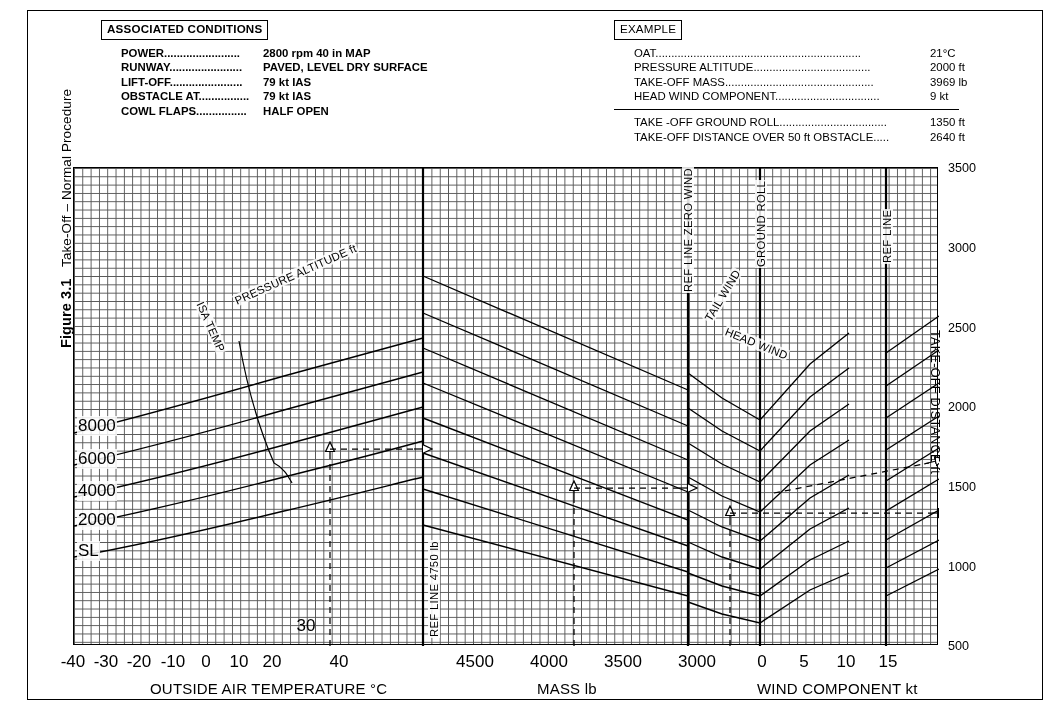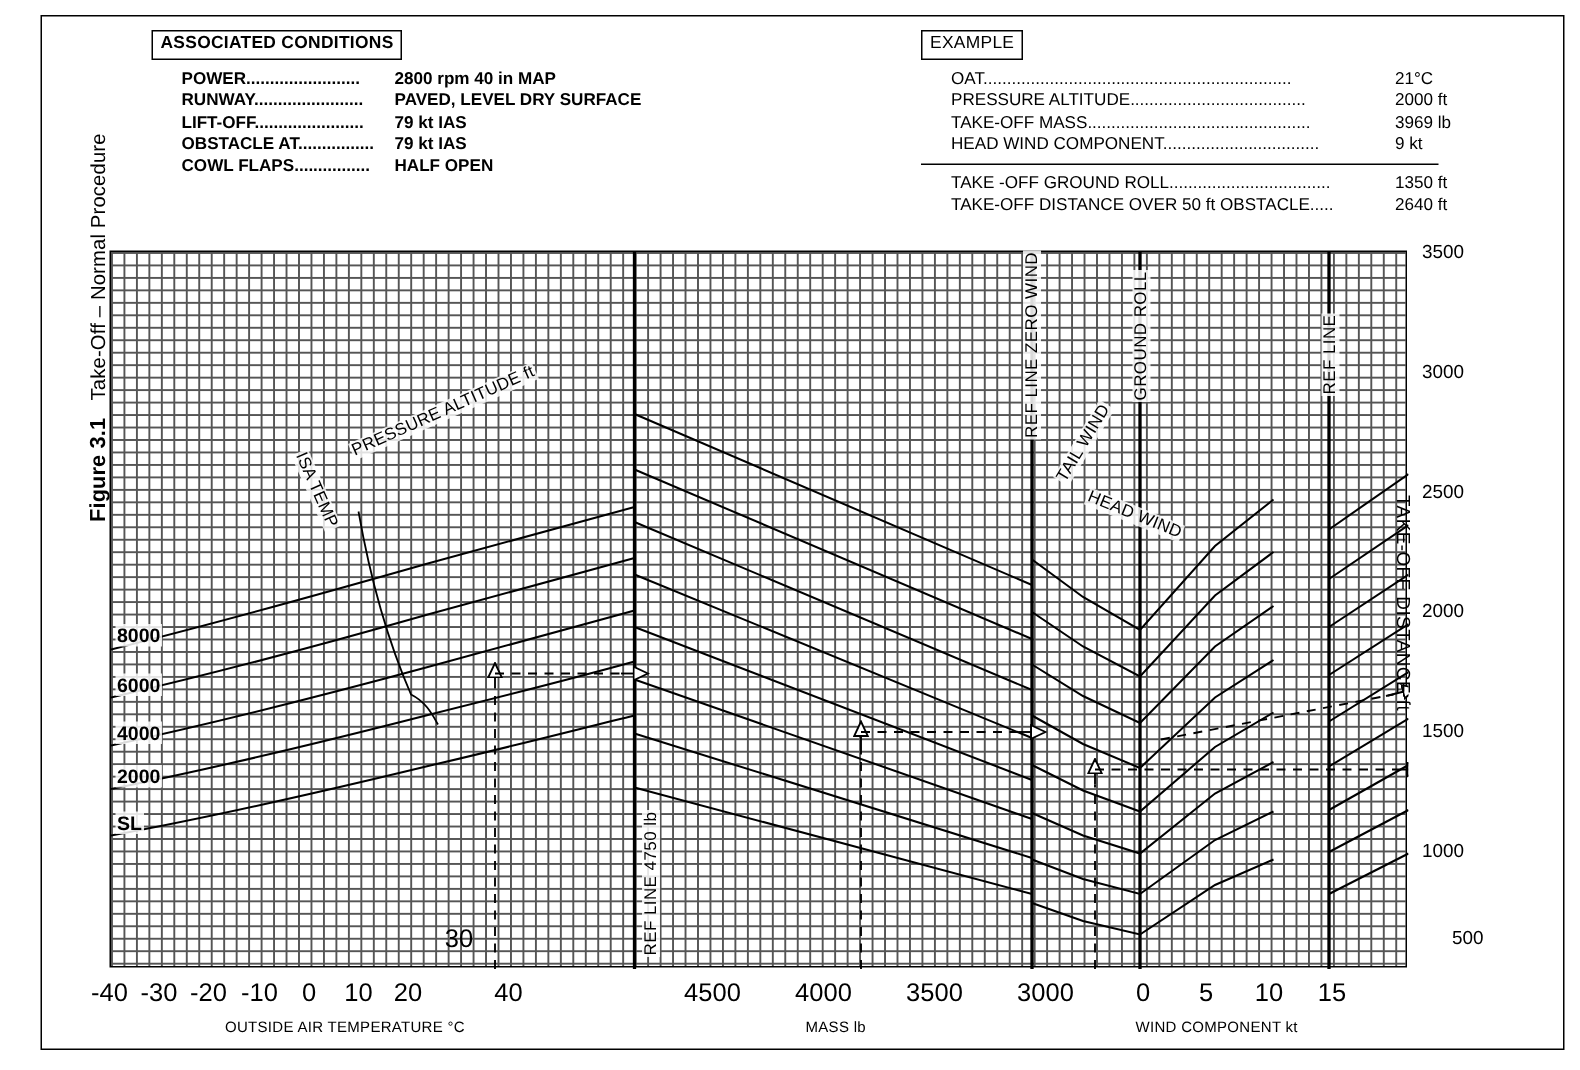--- a/index.html
+++ b/index.html
@@ -43,30 +43,30 @@
       linear-gradient(to right, #555 1px, transparent 1px),
       linear-gradient(to bottom, #555 1px, transparent 1px);
     background-size:8.32px 8.32px;
     background-position:0 0;
   }
   #chart-svg{position:absolute;left:0;top:0;width:865px;height:478px;}
 
   
   .tick{position:absolute;font-size:17px;text-align:center;width:50px;}
   .ytick{position:absolute;font-size:12.6px;text-align:left;width:60px;}
-  .axis-title{position:absolute;font-size:10px;letter-spacing:.2px;white-space:nowrap;}
+  .axis-title{position:absolute;font-size:15px;letter-spacing:.2px;white-space:nowrap;}
   #y-axis-title{
     position:absolute;left:942px;top:330px;width:200px;height:18px;
     transform:rotate(90deg);transform-origin:0 0;
     font-size:12.6px;letter-spacing:.3px;white-space:nowrap;
   }
   
   .clab{position:absolute;font-size:11.3px;white-space:nowrap;letter-spacing:.2px;background:rgba(255,255,255,0.82);padding:0 1px;}
   .vlab{position:absolute;font-size:11.3px;white-space:nowrap;letter-spacing:.3px;background:rgba(255,255,255,0.85);padding:0 1px;}
-  .alt-lab{position:absolute;font-size:13px;background:rgba(255,255,255,0.85);padding:0 1px;font-weight:bold;}
+  .alt-lab{position:absolute;font-size:17px;background:rgba(255,255,255,0.85);padding:0 1px;}
 </style>
 </head>
 <body>
 
 <div id="page">
 
   <div id="page-border"></div>
 
   <div id="fig-caption">
     <span class="bold">Figure 3.1</span>
@@ -240,17 +240,17 @@
   <div class="axis-title" style="left:150px;top:680px;">OUTSIDE AIR TEMPERATURE  °C</div>
   <div class="axis-title" style="left:537px;top:680px;">MASS  lb</div>
   <div class="axis-title" style="left:757px;top:680px;">WIND COMPONENT  kt</div>
 
   <div class="ytick" style="left:948px;top:161px;">3500</div>
   <div class="ytick" style="left:948px;top:241px;">3000</div>
   <div class="ytick" style="left:948px;top:321px;">2500</div>
   <div class="ytick" style="left:948px;top:400px;">2000</div>
   <div class="ytick" style="left:948px;top:480px;">1500</div>
   <div class="ytick" style="left:948px;top:560px;">1000</div>
-  <div class="ytick" style="left:948px;top:618px;margin-left:20px;">500</div>
+  <div class="ytick" style="left:948px;top:639px;">500</div>
 
   <div id="y-axis-title">TAKE-OFF DISTANCE  ft</div>
 
 </div>
 
 </body></html>

